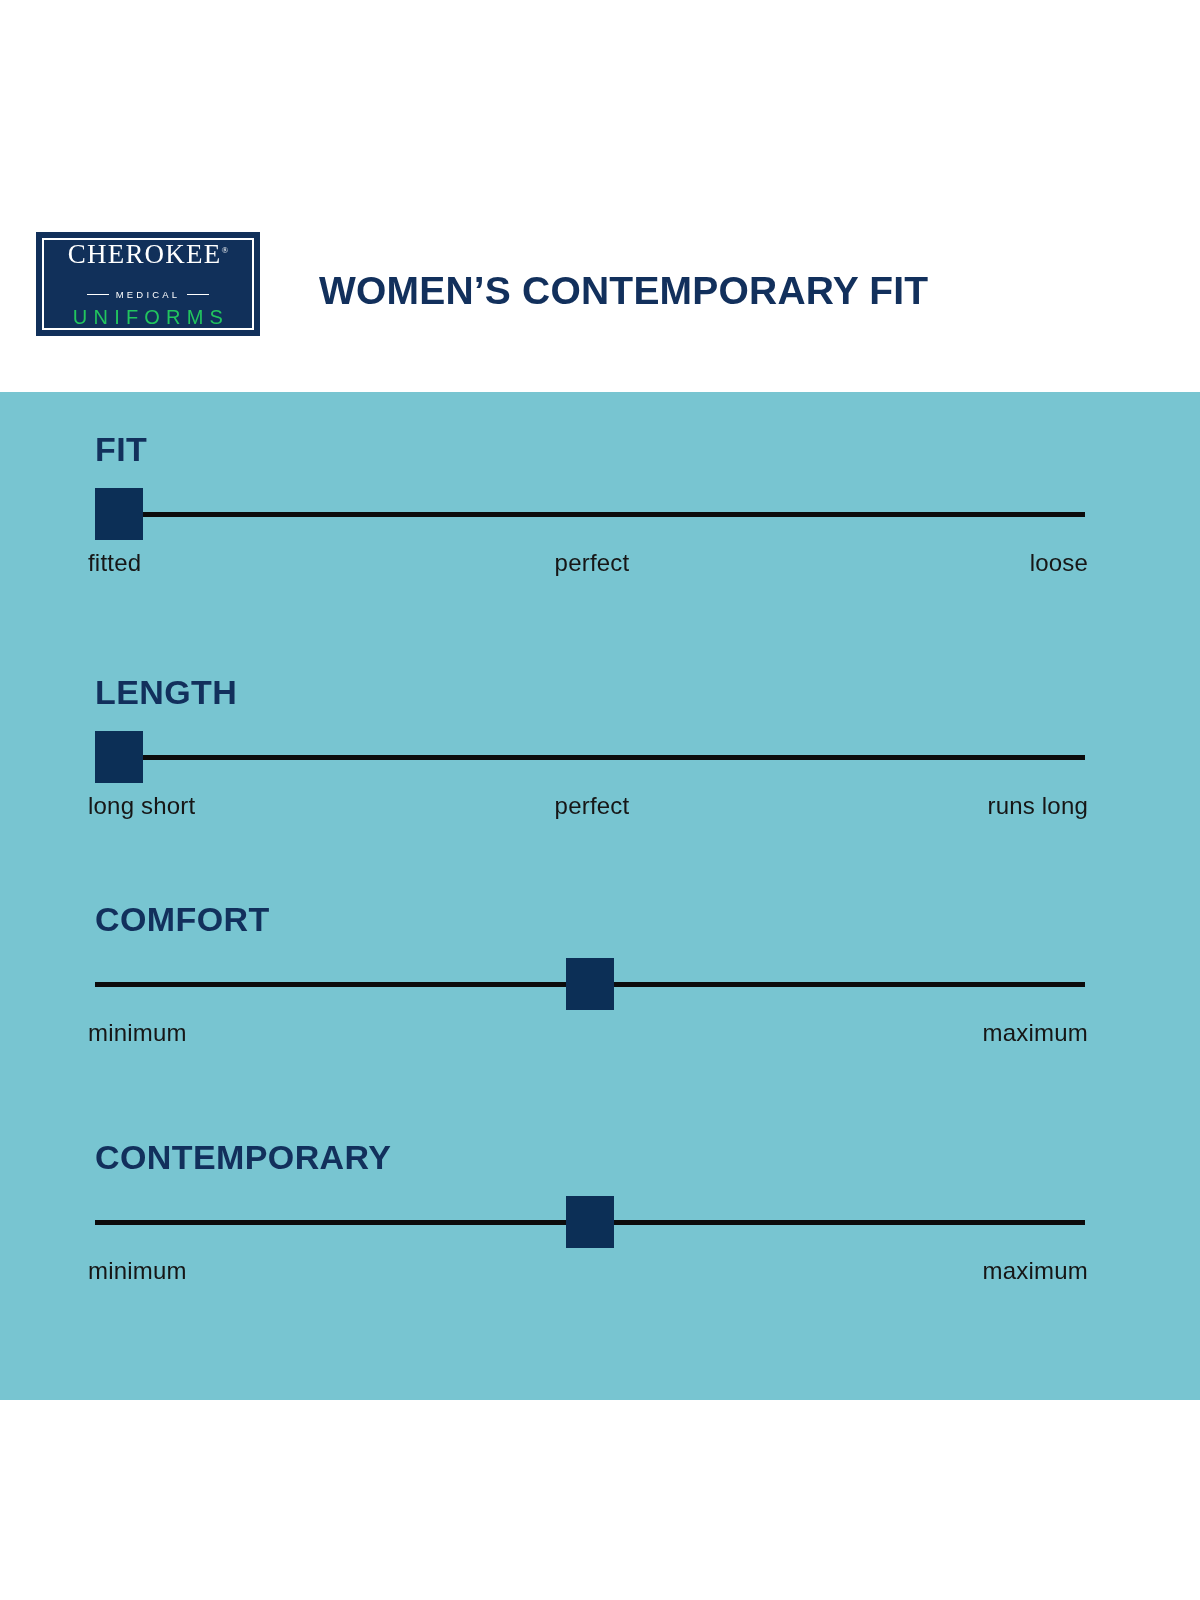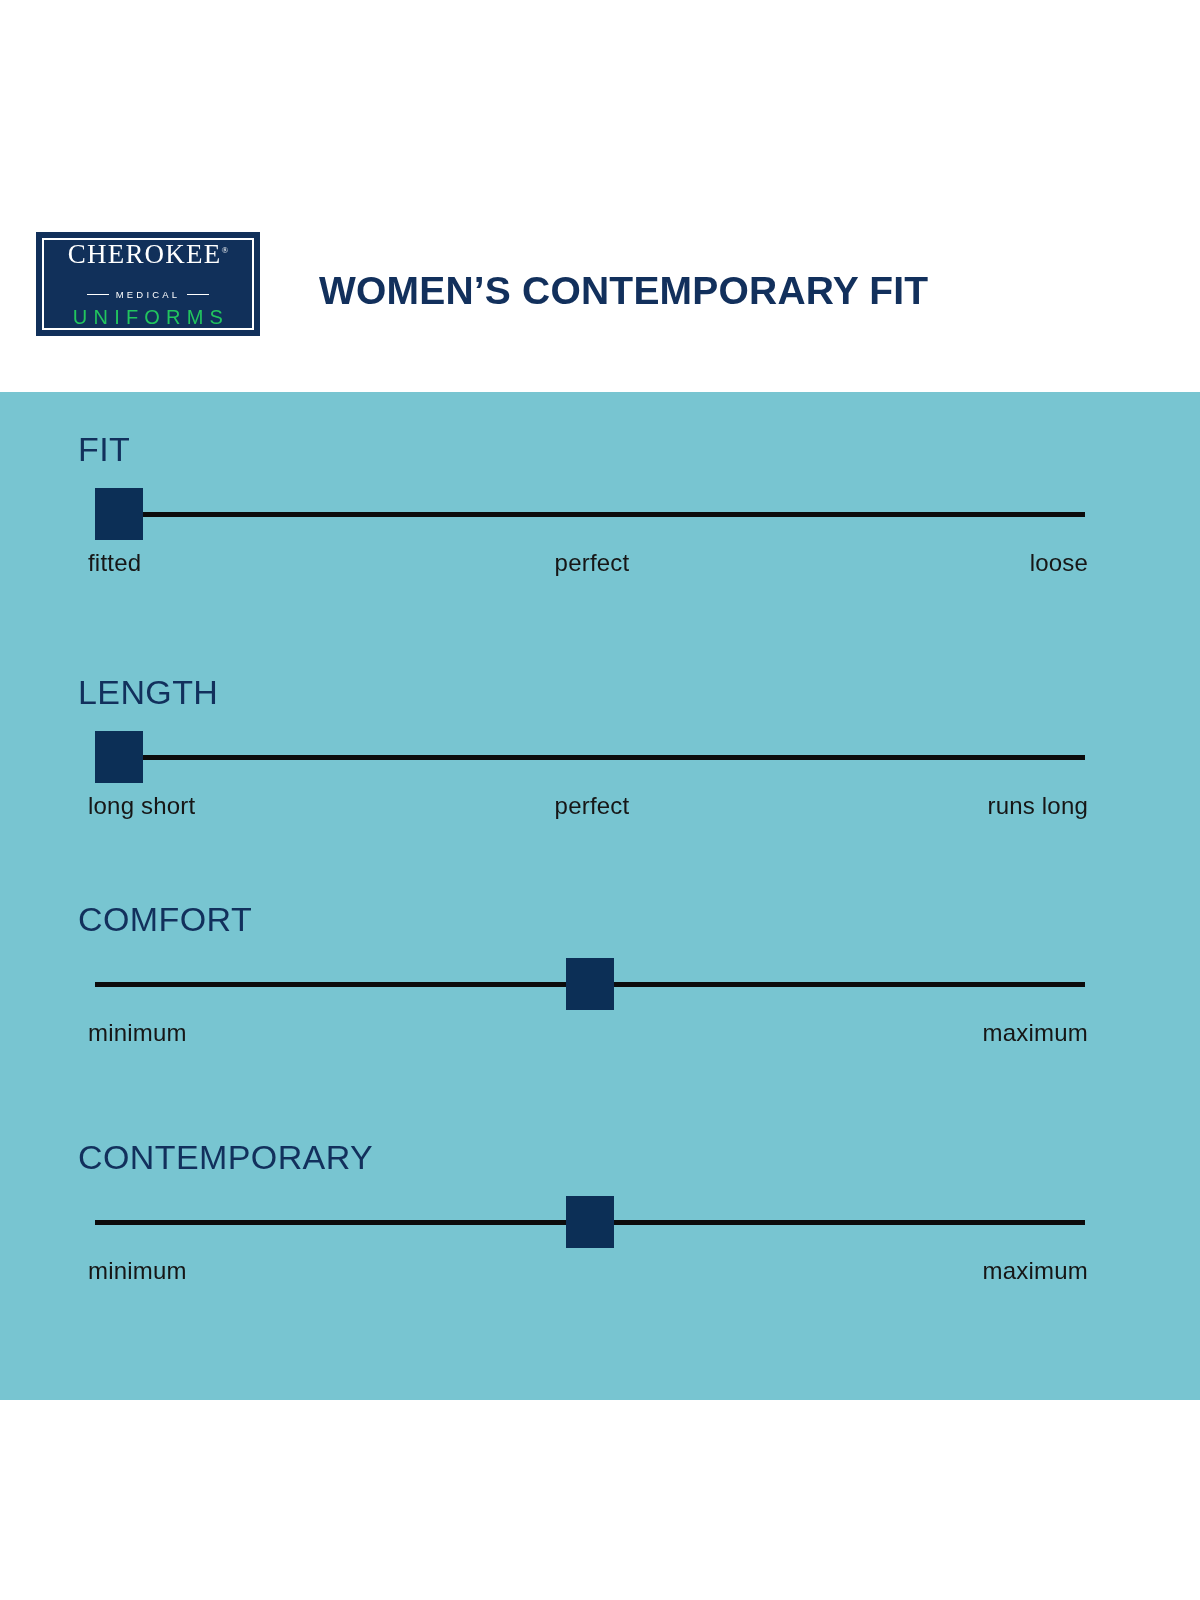--- a/index.html
+++ b/index.html
@@ -123,24 +123,24 @@
   }
 
   
   .meter {
     position: absolute;
     left: 0;
     width: 1200px;
   }
   .meter-title {
     position: absolute;
-    left: 78px;
+    left: 95px;
     top: 0;
     font-size: 34px;
-    font-weight: normal;
+    font-weight: bold;
     color: #12305c;
     letter-spacing: 0.4px;
     line-height: 1;
     white-space: nowrap;
   }
 
   .track-wrap {
     position: absolute;
     left: 95px;
     width: 990px;

